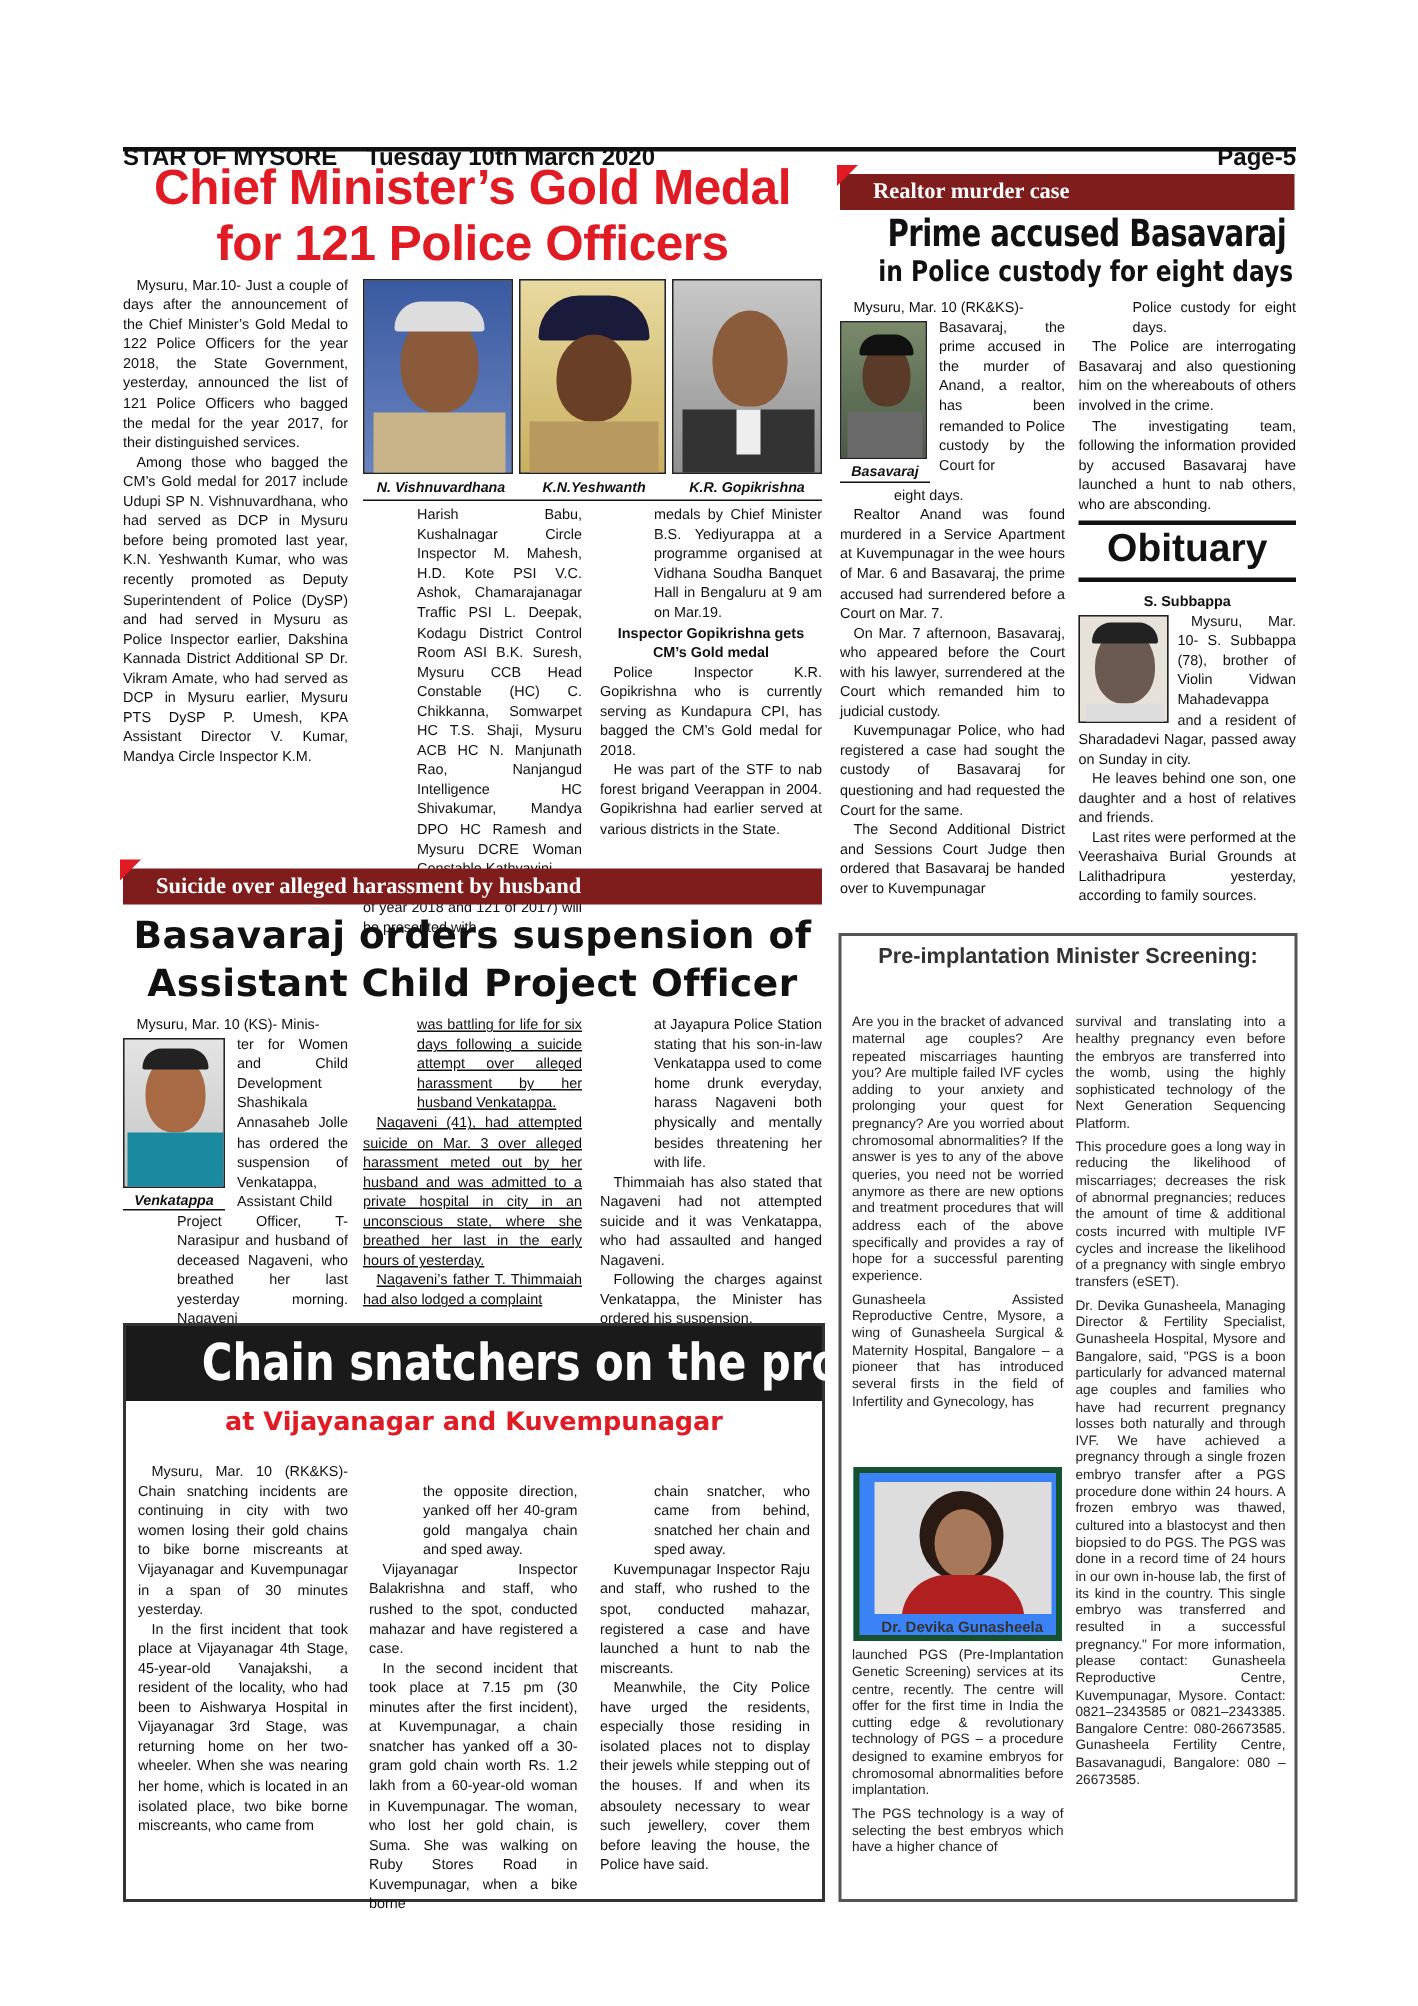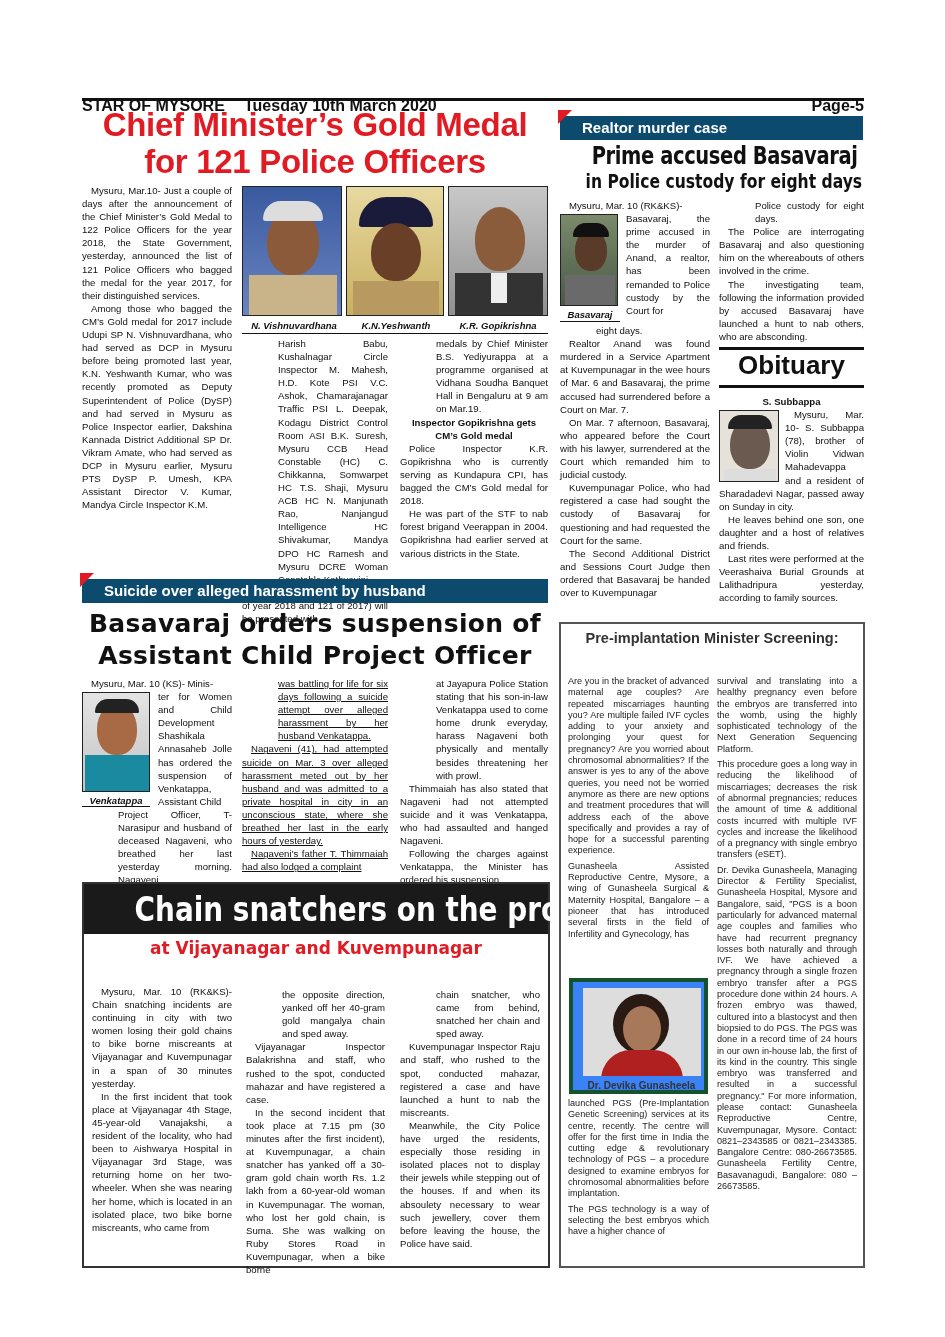--- a/index.html
+++ b/index.html
@@ -21,21 +21,21 @@
   .lead-head{left:82px;top:106px;width:466px;text-align:center;color:#e01b24;font-weight:bold;font-size:33px;line-height:37px;letter-spacing:-0.3px;}
   .photo{position:absolute;background:#888;border:1px solid #222;overflow:hidden;}
   .photo .bg{position:absolute;inset:0;}
   .photo .face{position:absolute;border-radius:50% 50% 45% 45%;}
   .caption{position:absolute;font-size:9.5px;font-weight:bold;font-style:italic;text-align:center;}
   .cap-rule{position:absolute;height:1px;background:#111;}
 
   .subhead-center{font-weight:bold;text-align:center;text-indent:0 !important;}
 
   
-  .kicker{position:absolute;background:#0c4a6e;color:#fff;font-family:Liberation Sans, sans-serif;font-weight:bold;font-size:15px;line-height:24px;padding-left:22px;}
+  .kicker{position:absolute;background:#7f1d1d;color:#fff;font-family:Liberation Serif, serif;font-weight:bold;font-size:15px;line-height:24px;padding-left:22px;}
   .kicker .tri{position:absolute;left:-2px;top:-6px;width:0;height:0;border-top:14px solid #e01b24;border-right:14px solid transparent;}
 
   .right-head{left:558px;top:142px;width:306px;text-align:center;font-weight:bold;color:#111;transform-origin:center;}
   .right-head .l1{font-size:25px;line-height:28px;letter-spacing:-0.5px;font-family:"DejaVu Sans",sans-serif;transform:scaleX(0.78);white-space:nowrap;}
   .right-head .l2{font-size:19px;line-height:22px;font-family:"DejaVu Sans",sans-serif;transform:scaleX(0.82);white-space:nowrap;}
 
   .obit-rule{position:absolute;height:3px;background:#111;}
   .obit-title{position:absolute;font-weight:bold;font-size:26px;text-align:center;}
 
   .sec2-head{left:82px;top:608px;width:466px;text-align:center;font-family:"DejaVu Sans",sans-serif;font-weight:bold;font-size:25px;line-height:32px;letter-spacing:0.3px;}
@@ -181,31 +181,31 @@
   </div>
   <p class="noindent">ter for Women and Child Development Shashikala Annasaheb Jolle has ordered the suspension of Venkatappa, Assistant Child</p>
   <p class="noindent" style="clear:both;">Project Officer, T-Narasipur and husband of deceased Nagaveni, who breathed her last yesterday morning. Nagaveni</p>
 </div>
 <div class="col body-text" style="left:242px;top:677px;width:146px;text-decoration:underline;">
   <p class="noindent">was battling for life for six days following a suicide attempt over alleged harassment by her husband Venkatappa.</p>
   <p>Nagaveni (41), had attempted suicide on Mar. 3 over alleged harassment meted out by her husband and was admitted to a private hospital in city in an unconscious state, where she breathed her last in the early hours of yesterday.</p>
   <p>Nagaveni’s father T. Thimmaiah had also lodged a complaint</p>
 </div>
 <div class="col body-text" style="left:400px;top:677px;width:148px;">
-  <p class="noindent">at Jayapura Police Station stating that his son-in-law Venkatappa used to come home drunk everyday, harass Nagaveni both physically and mentally besides threatening her with prowl.</p>
+  <p class="noindent">at Jayapura Police Station stating that his son-in-law Venkatappa used to come home drunk everyday, harass Nagaveni both physically and mentally besides threatening her with life.</p>
   <p>Thimmaiah has also stated that Nagaveni had not attempted suicide and it was Venkatappa, who had assaulted and hanged Nagaveni.</p>
   <p>Following the charges against Venkatappa, the Minister has ordered his suspension.</p>
 </div>
 
 <div class="abs chain-box">
   <div class="chain-banner"><span>Chain snatchers on the prowl</span></div>
   <div class="chain-sub">
     <div>at Vijayanagar and Kuvempunagar</div>
   </div>
-  <div class="col body-text" style="left:8px;top:101px;width:140px;">
+  <div class="col body-text" style="left:8px;top:91px;width:140px;">
     <p>Mysuru, Mar. 10 (RK&amp;KS)- Chain snatching incidents are continuing in city with two women losing their gold chains to bike borne miscreants at Vijayanagar and Kuvempunagar in a span of 30 minutes yesterday.</p>
     <p>In the first incident that took place at Vijayanagar 4th Stage, 45-year-old Vanajakshi, a resident of the locality, who had been to Aishwarya Hospital in Vijayanagar 3rd Stage, was returning home on her two-wheeler. When she was nearing her home, which is located in an isolated place, two bike borne miscreants, who came from</p>
   </div>
   <div class="col body-text" style="left:162px;top:104px;width:139px;">
     <p class="noindent">the opposite direction, yanked off her 40-gram gold mangalya chain and sped away.</p>
     <p>Vijayanagar Inspector Balakrishna and staff, who rushed to the spot, conducted mahazar and have registered a case.</p>
     <p>In the second incident that took place at 7.15 pm (30 minutes after the first incident), at Kuvempunagar, a chain snatcher has yanked off a 30-gram gold chain worth Rs. 1.2 lakh from a 60-year-old woman in Kuvempunagar. The woman, who lost her gold chain, is Suma. She was walking on Ruby Stores Road in Kuvempunagar, when a bike borne</p>
   </div>
   <div class="col body-text" style="left:316px;top:104px;width:140px;">
     <p class="noindent">chain snatcher, who came from behind, snatched her chain and sped away.</p>

